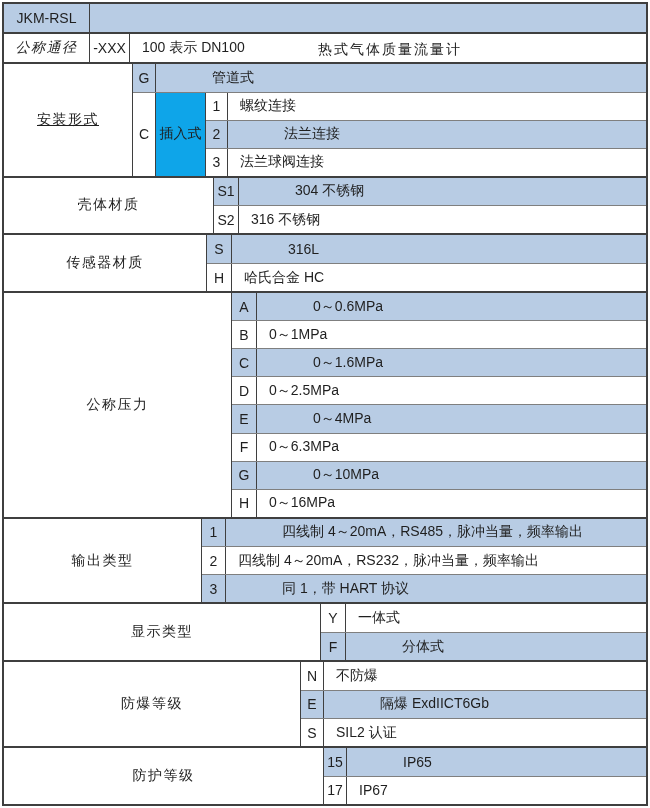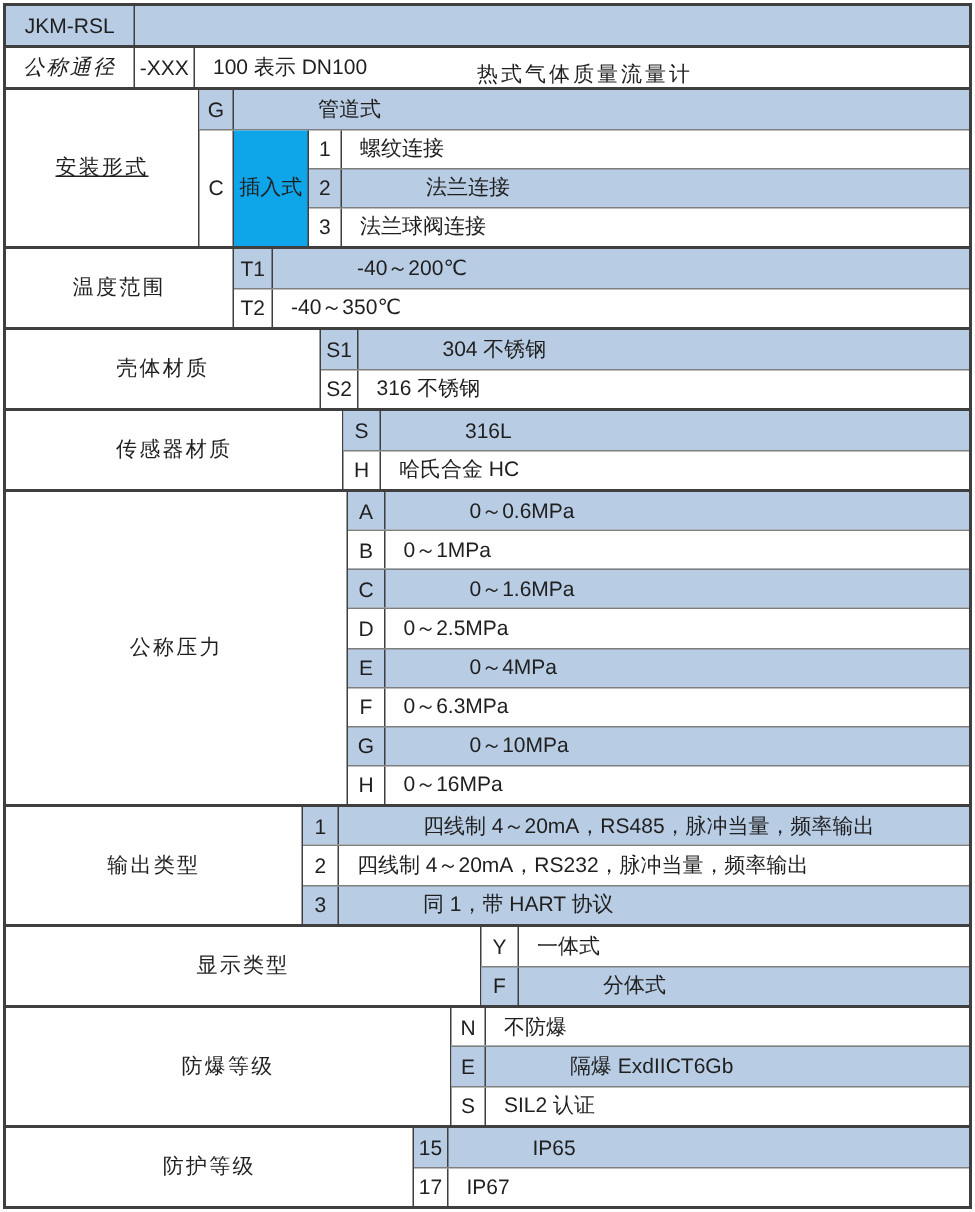--- a/index.html
+++ b/index.html
@@ -42,26 +42,26 @@
   .model{width:86px;border-right:1px solid var(--bd-dark);display:flex;align-items:center;justify-content:center;}
   .title{flex:1 1 0;display:flex;align-items:center;justify-content:center;letter-spacing:2px;margin-top:46px;}
   
   .s1 .label{width:86px;font-style:italic;}  .s1 .code{width:40px;}
   .s2 .label{width:129px;text-decoration:underline;} .s2 .code{width:23px;}
   .s2 .sublabel{width:50px;flex:none;display:flex;align-items:center;justify-content:center;border-right:1px solid var(--bd-dark);background:#0ea5e9;}
   .s2 .subrows{flex:1 1 0;display:flex;flex-direction:column;min-height:0;}
   .s2 .subcode{width:22px;}
   .s3 .label{width:152px;} .s3 .code{width:26px;}
   .s4 .label{width:210px;} .s4 .code{width:25px;}
-  .s5 .label{width:225px;text-align:right;} .s5 .code{width:25px;}
+  .s5 .label{width:203px;text-align:right;} .s5 .code{width:25px;}
   .s6 .label{width:228px;} .s6 .code{width:25px;}
   .s7 .label{width:198px;} .s7 .code{width:24px;}
   .s8 .label{width:317px;} .s8 .code{width:25px;}
   .s9 .label{width:297px;} .s9 .code{width:23px;}
-  .s10 .label{width:272px;}.s10 .code{width:23px;}
+  .s10 .label{width:320px;}.s10 .code{width:23px;}
 </style>
 </head>
 <body>
 
 <div class="tbl">
 
   <div class="hrow alt">
     <div class="model">JKM-RSL</div>
     <div class="title">热式气体质量流量计</div>
   </div>
@@ -97,33 +97,20 @@
           </div>
           <div class="r">
             <div class="code subcode">3</div>
             <div class="desc">法兰球阀连接</div>
           </div>
         </div>
       </div>
     </div>
   </div>
 
-  <div class="section s3 f2">
-    <div class="label">温度范围</div>
-    <div class="rows">
-      <div class="r alt">
-        <div class="code">T1</div>
-        <div class="desc">-40～200℃</div>
-      </div>
-      <div class="r">
-        <div class="code">T2</div>
-        <div class="desc">-40～350℃</div>
-      </div>
-    </div>
-  </div>
 
   <div class="section s4 f2">
     <div class="label">壳体材质</div>
     <div class="rows">
       <div class="r alt">
         <div class="code">S1</div>
         <div class="desc">304 不锈钢</div>
       </div>
       <div class="r">
         <div class="code">S2</div>

